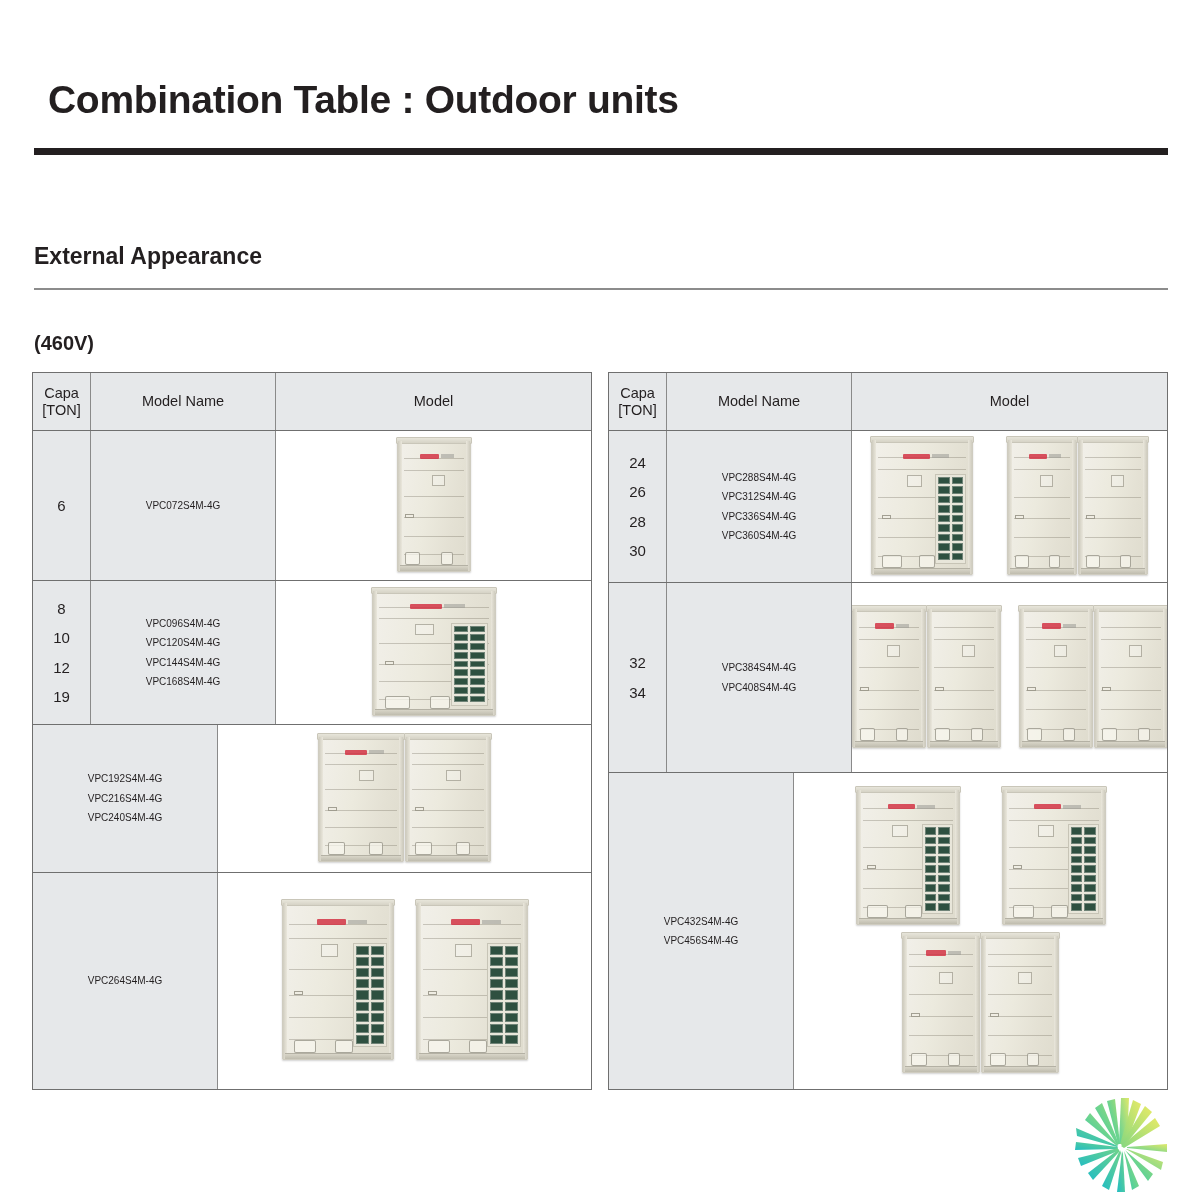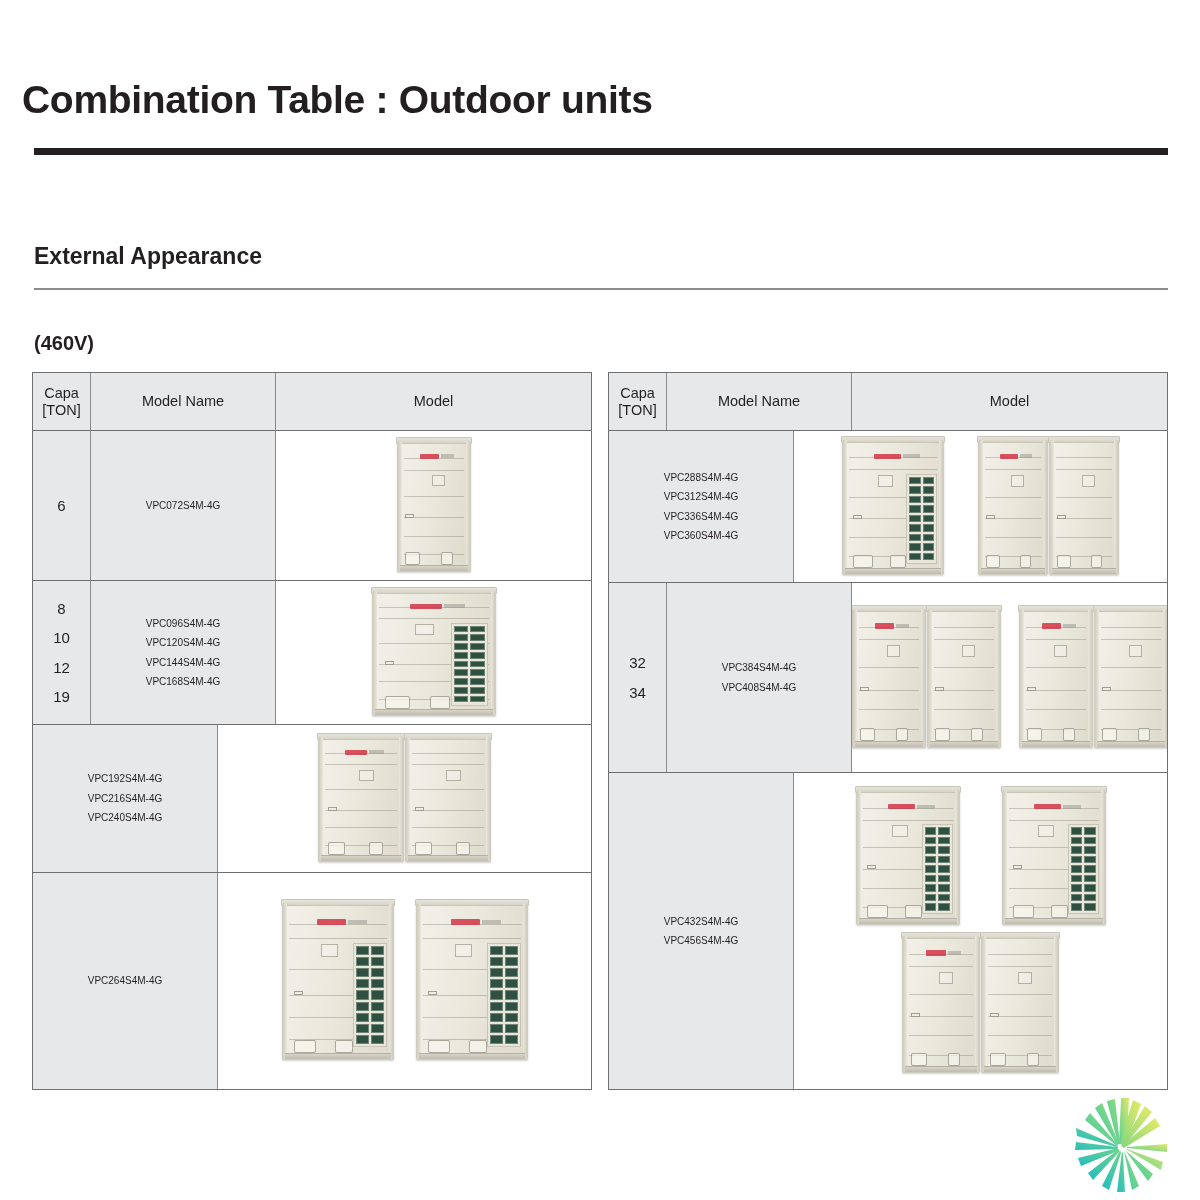--- a/index.html
+++ b/index.html
@@ -8,21 +8,21 @@
     width:1200px; height:1200px;
     background:#ffffff;
     font-family:"Liberation Sans", sans-serif;
     color:#231f20;
     position:relative;
     overflow:hidden;
   }
 
   
   .page-title{
-    position:absolute; left:22px; top:78px;
+    position:absolute; left:48px; top:78px;
     font-size:39px; font-weight:bold; letter-spacing:-0.3px;
     color:#231f20; white-space:nowrap;
   }
   .title-rule{
     position:absolute; left:34px; top:148px; width:1134px; height:7px;
     background:#231f20;
   }
   .section-title{
     position:absolute; left:34px; top:243px;
     font-size:23px; font-weight:bold; color:#231f20;
@@ -452,20 +452,26 @@
         <div>
           <div>Capa</div>
           <div>[TON]</div>
         </div>
       </div>
       <div class="th col-name">Model Name</div>
       <div class="th col-model">Model</div>
     </div>
 
     <div class="trow" style="height:152px">
+      <div class="cell cell-capa">
+        <span class="capa-val">24</span>
+        <span class="capa-val">26</span>
+        <span class="capa-val">28</span>
+        <span class="capa-val">30</span>
+      </div>
       <div class="cell cell-name">
         <span class="name-val">VPC288S4M-4G</span>
         <span class="name-val">VPC312S4M-4G</span>
         <span class="name-val">VPC336S4M-4G</span>
         <span class="name-val">VPC360S4M-4G</span>
       </div>
       <div class="cell cell-model">
         <div class="unit-stage" style="gap:34px">
           <div class="unit u-wide" style="width:102px;height:136px">
               <div class="panel-body">

